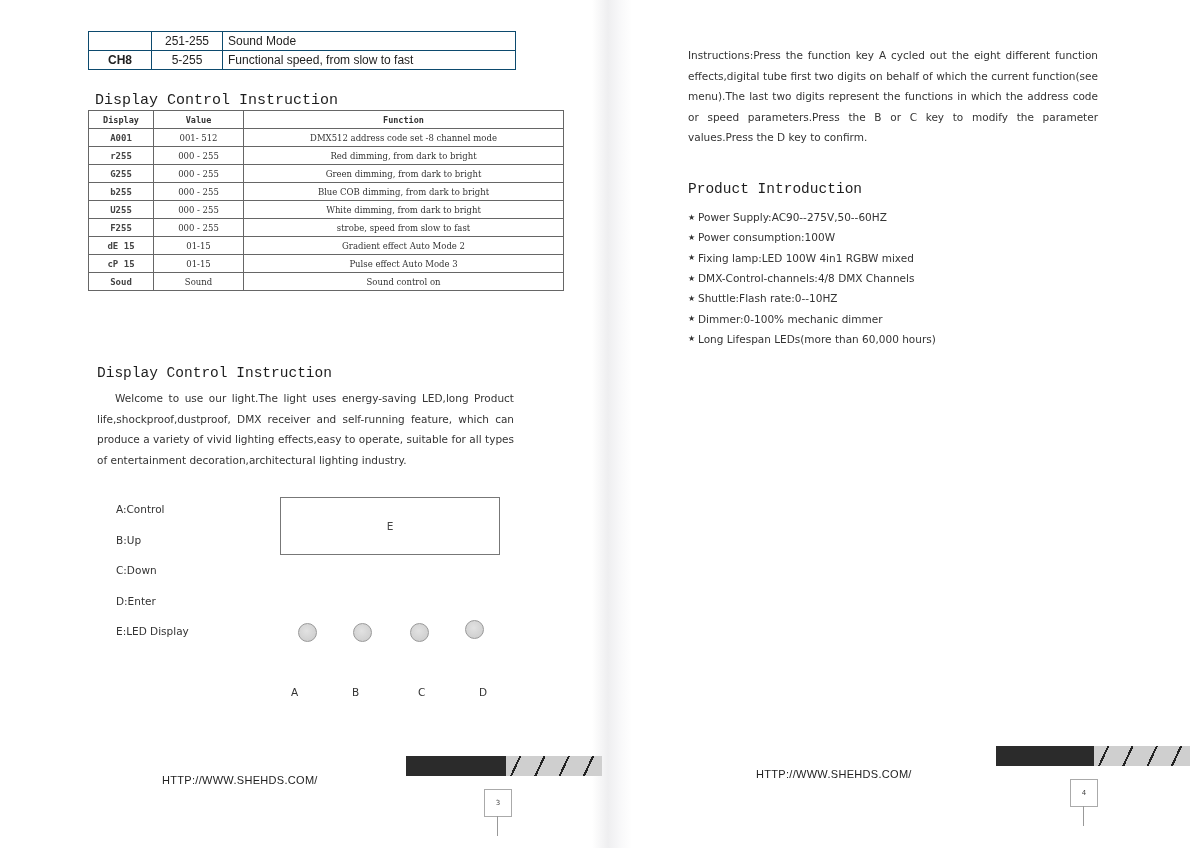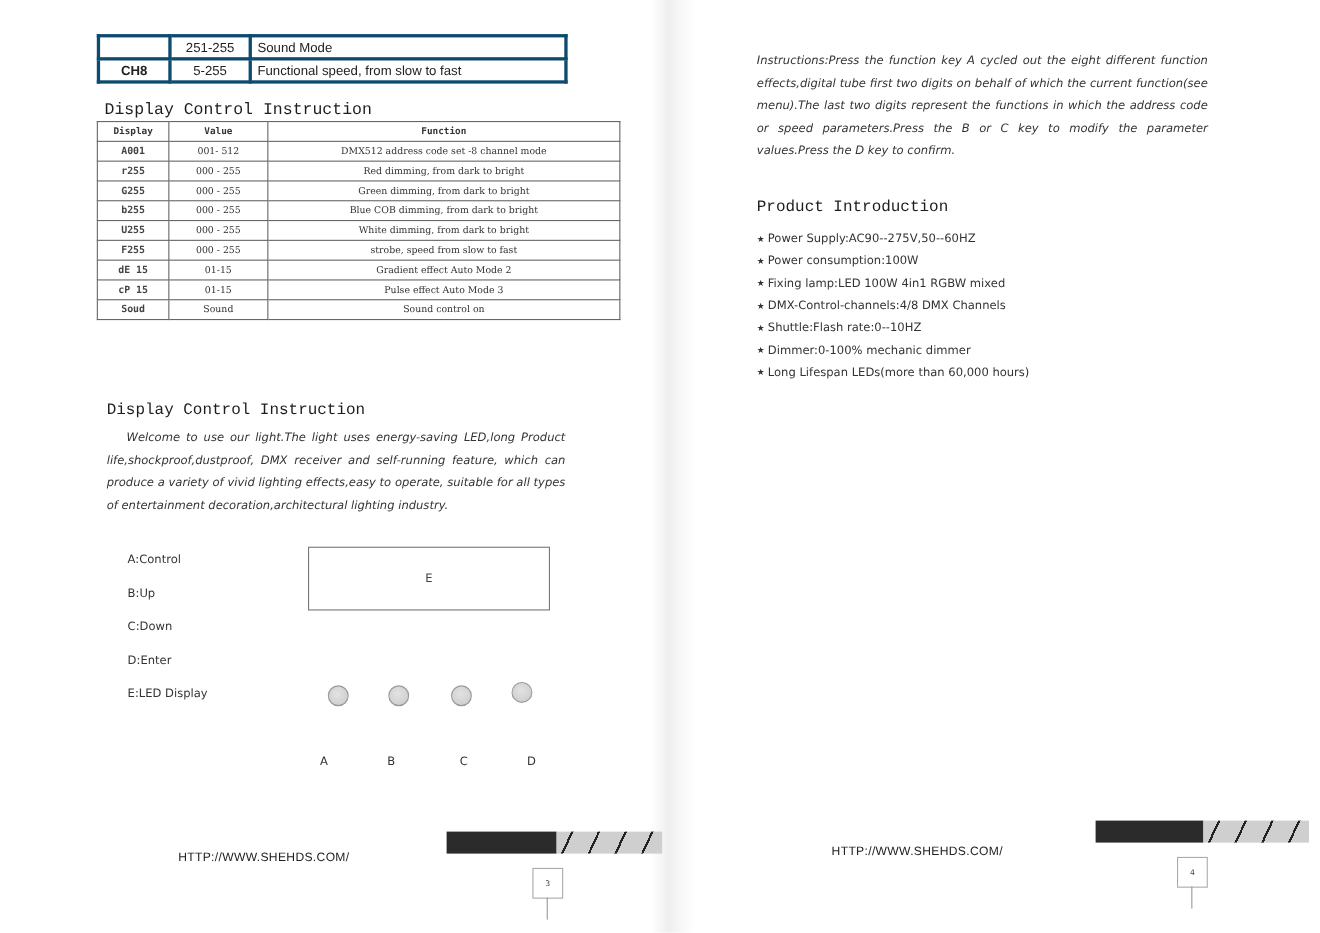--- a/index.html
+++ b/index.html
@@ -13,41 +13,41 @@
   .page-right { left: 600px; width: 600px; }
   .fold {
     position: absolute; left: 592px; top: 0; width: 40px; height: 848px;
     background: linear-gradient(90deg, rgba(255,255,255,0) 0%, rgba(225,225,228,0.55) 40%, rgba(235,235,238,0.35) 70%, rgba(255,255,255,0) 100%);
   }
   
   .ch-table {
     position: absolute; left: 88px; top: 31px; width: 428px;
     border-collapse: collapse; font-family: "Liberation Sans", sans-serif; font-size: 12px;
   }
-  .ch-table td { border: 3px solid #0c4a6e; height: 18px; padding: 0 5px; }
+  .ch-table td { border: 1px solid #0c4a6e; height: 18px; padding: 0 5px; }
   .ch-table td.c1 { width: 52px; text-align: center; font-weight: bold; }
   .ch-table td.c2 { width: 60px; text-align: center; }
   .h-section {
     position: absolute; font-family: Liberation Mono, monospace; font-weight: 500;
     color: #1d1d1d;
   }
   .h1 { left: 95px; top: 92px; font-size: 15px; }
   .h2 { left: 97px; top: 365px; font-size: 14.5px; }
   .h3 { left: 688px; top: 181px; font-size: 14.5px; }
   .disp-table {
     position: absolute; left: 88px; top: 110px; width: 476px;
     border-collapse: collapse; font-family: "DejaVu Serif", serif; font-size: 8.5px; color: #333; padding-left: 33px;
   }
   .disp-table th, .disp-table td { border: 1px solid #666; height: 17px; text-align: center; padding: 0; }
   .disp-table th { font-family: "DejaVu Sans Mono", monospace; font-weight: bold; font-size: 8.5px; }
   .disp-table td.d { width: 64px; font-family: "DejaVu Sans Mono", monospace; font-weight: bold; color: #444; font-size: 9px; }
   .disp-table td.v { width: 89px; }
   .para {
     position: absolute; font-family: "DejaVu Sans", sans-serif; font-size: 10.5px;
-    line-height: 20.5px; color: #333; text-align: justify; font-style: italic;
+    line-height: 20.5px; color: #333; text-align: justify;
   }
   .p-left { left: 97px; top: 388px; width: 417px; text-indent: 18px; }
   .p-right { left: 688px; top: 45px; width: 410px; }
   .legend-list { position: absolute; left: 116px; top: 503px; font-size: 10.5px; color: #333; }
   .legend-list div { height: 30.5px; }
   .led-box {
     position: absolute; left: 280px; top: 497px; width: 218px; height: 56px;
     border: 1px solid #777; display: flex; align-items: center; justify-content: center;
     font-size: 10.5px; color: #444;
   }

